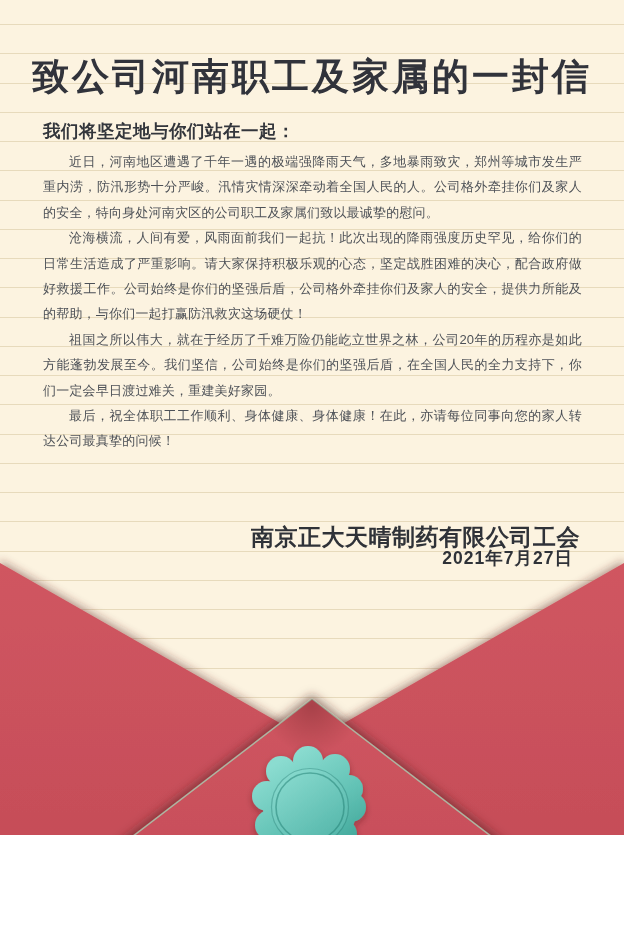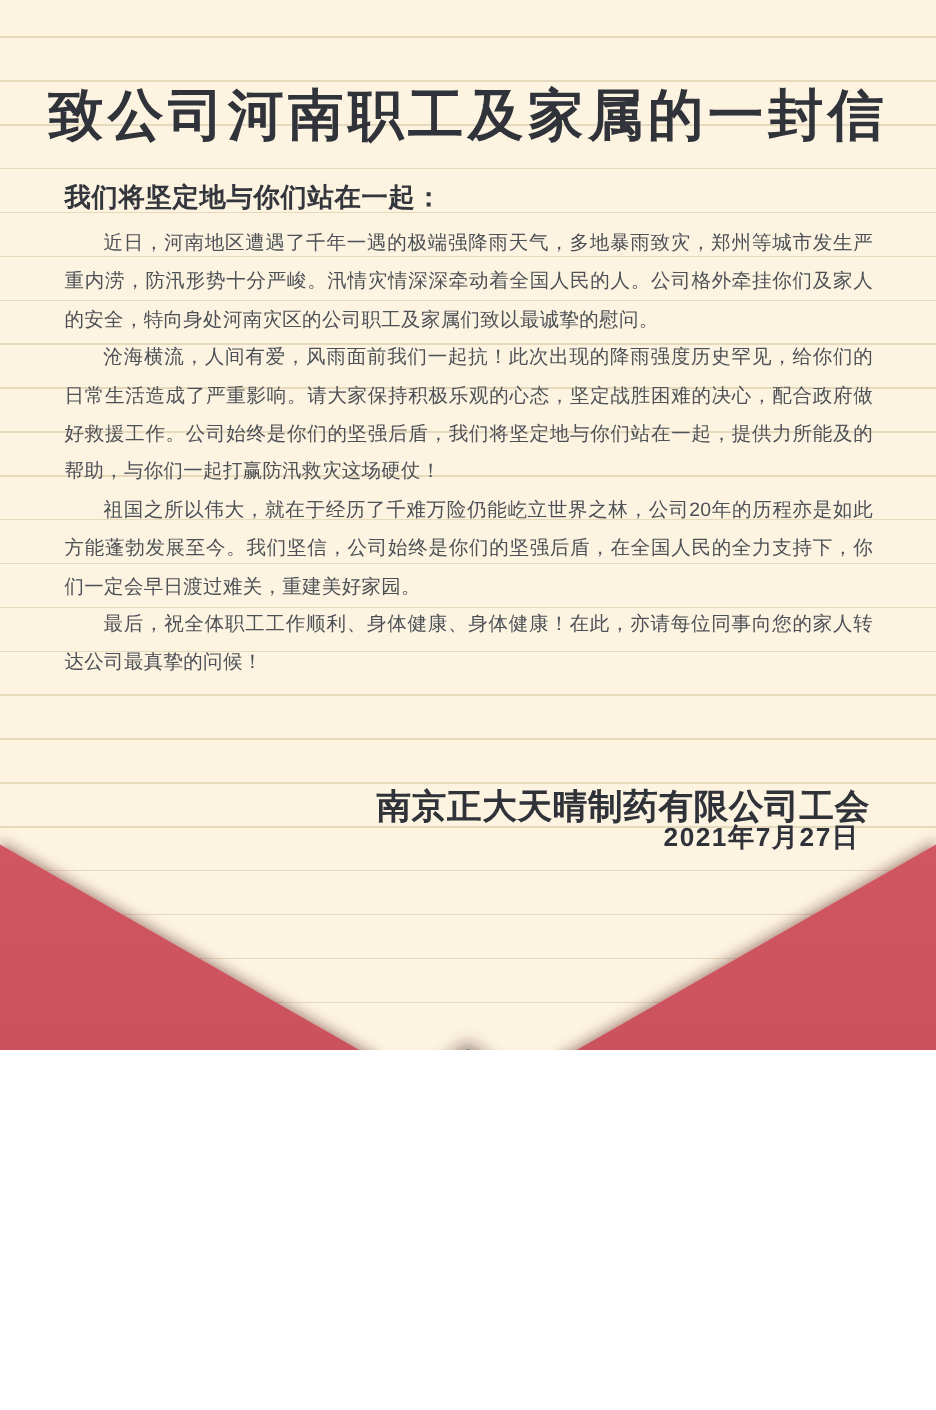--- a/index.html
+++ b/index.html
@@ -1,18 +1,18 @@
 <!DOCTYPE html>
 <html><head>
 <meta charset="utf-8">
 <style>
   html,body{margin:0;padding:0;}
   .page{
     position:relative;
-    width:624px;height:700px;
+    width:624px;height:835px;
     margin:0 auto;
     background-color:#fcf3e0;
     background-image:repeating-linear-gradient(180deg,
       transparent 0px, transparent 28.25px,
       #e7dabc 28.25px, #e7dabc 29.25px);
     background-position:0 -4px;
     overflow:hidden;
     font-family:"Liberation Sans","DejaVu Sans",sans-serif;
     text-decoration:underline;
   }
@@ -77,21 +77,21 @@
 <body>
 
 <div class="page">
 
   <h1 class="title">致公司河南职工及家属的一封信</h1>
 
   <div class="salutation">我们将坚定地与你们站在一起：</div>
 
   <div class="body-text">
     <p>近日，河南地区遭遇了千年一遇的极端强降雨天气，多地暴雨致灾，郑州等城市发生严重内涝，防汛形势十分严峻。汛情灾情深深牵动着全国人民的人。公司格外牵挂你们及家人的安全，特向身处河南灾区的公司职工及家属们致以最诚挚的慰问。</p>
-    <p>沧海横流，人间有爱，风雨面前我们一起抗！此次出现的降雨强度历史罕见，给你们的日常生活造成了严重影响。请大家保持积极乐观的心态，坚定战胜困难的决心，配合政府做好救援工作。公司始终是你们的坚强后盾，我们将坚定地与你们站在一起，提供力所能及的帮助，与你们一起打赢防汛救灾这场硬仗！</p>
+    <p>沧海横流，人间有爱，风雨面前我们一起抗！此次出现的降雨强度历史罕见，给你们的日常生活造成了严重影响。请大家保持积极乐观的心态，坚定战胜困难的决心，配合政府做好救援工作。公司始终是你们的坚强后盾，公司格外牵挂你们及家人的安全，提供力所能及的帮助，与你们一起打赢防汛救灾这场硬仗！</p>
     <p>祖国之所以伟大，就在于经历了千难万险仍能屹立世界之林，公司20年的历程亦是如此方能蓬勃发展至今。我们坚信，公司始终是你们的坚强后盾，在全国人民的全力支持下，你们一定会早日渡过难关，重建美好家园。</p>
     <p>最后，祝全体职工工作顺利、身体健康、身体健康！在此，亦请每位同事向您的家人转达公司最真挚的问候！</p>
   </div>
 
   <div class="signature">南京正大天晴制药有限公司工会</div>
   <div class="date-line">2021年7月27日</div>
 
   <svg class="envelope" width="624" height="940" viewBox="0 0 624 940">
     <defs>
       <linearGradient id="gSide" gradientUnits="userSpaceOnUse" x1="0" y1="563" x2="0" y2="940">

